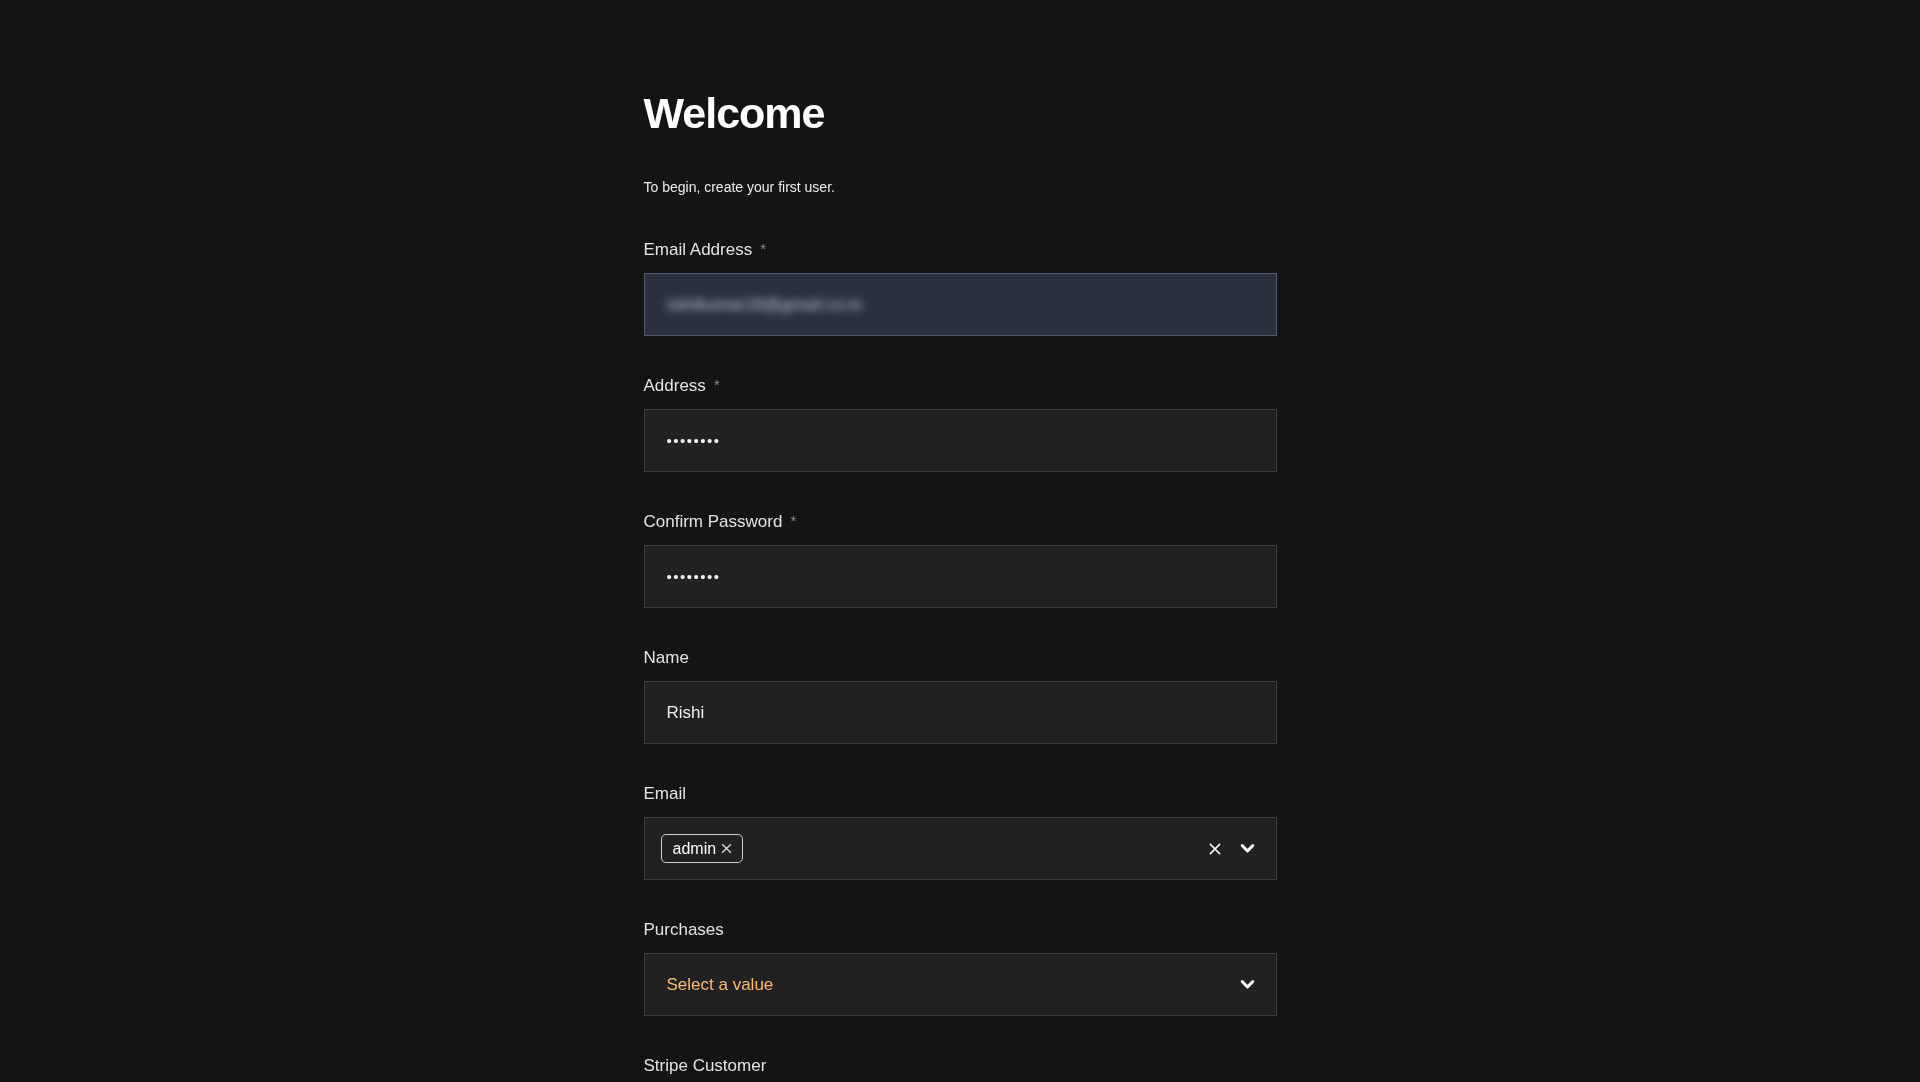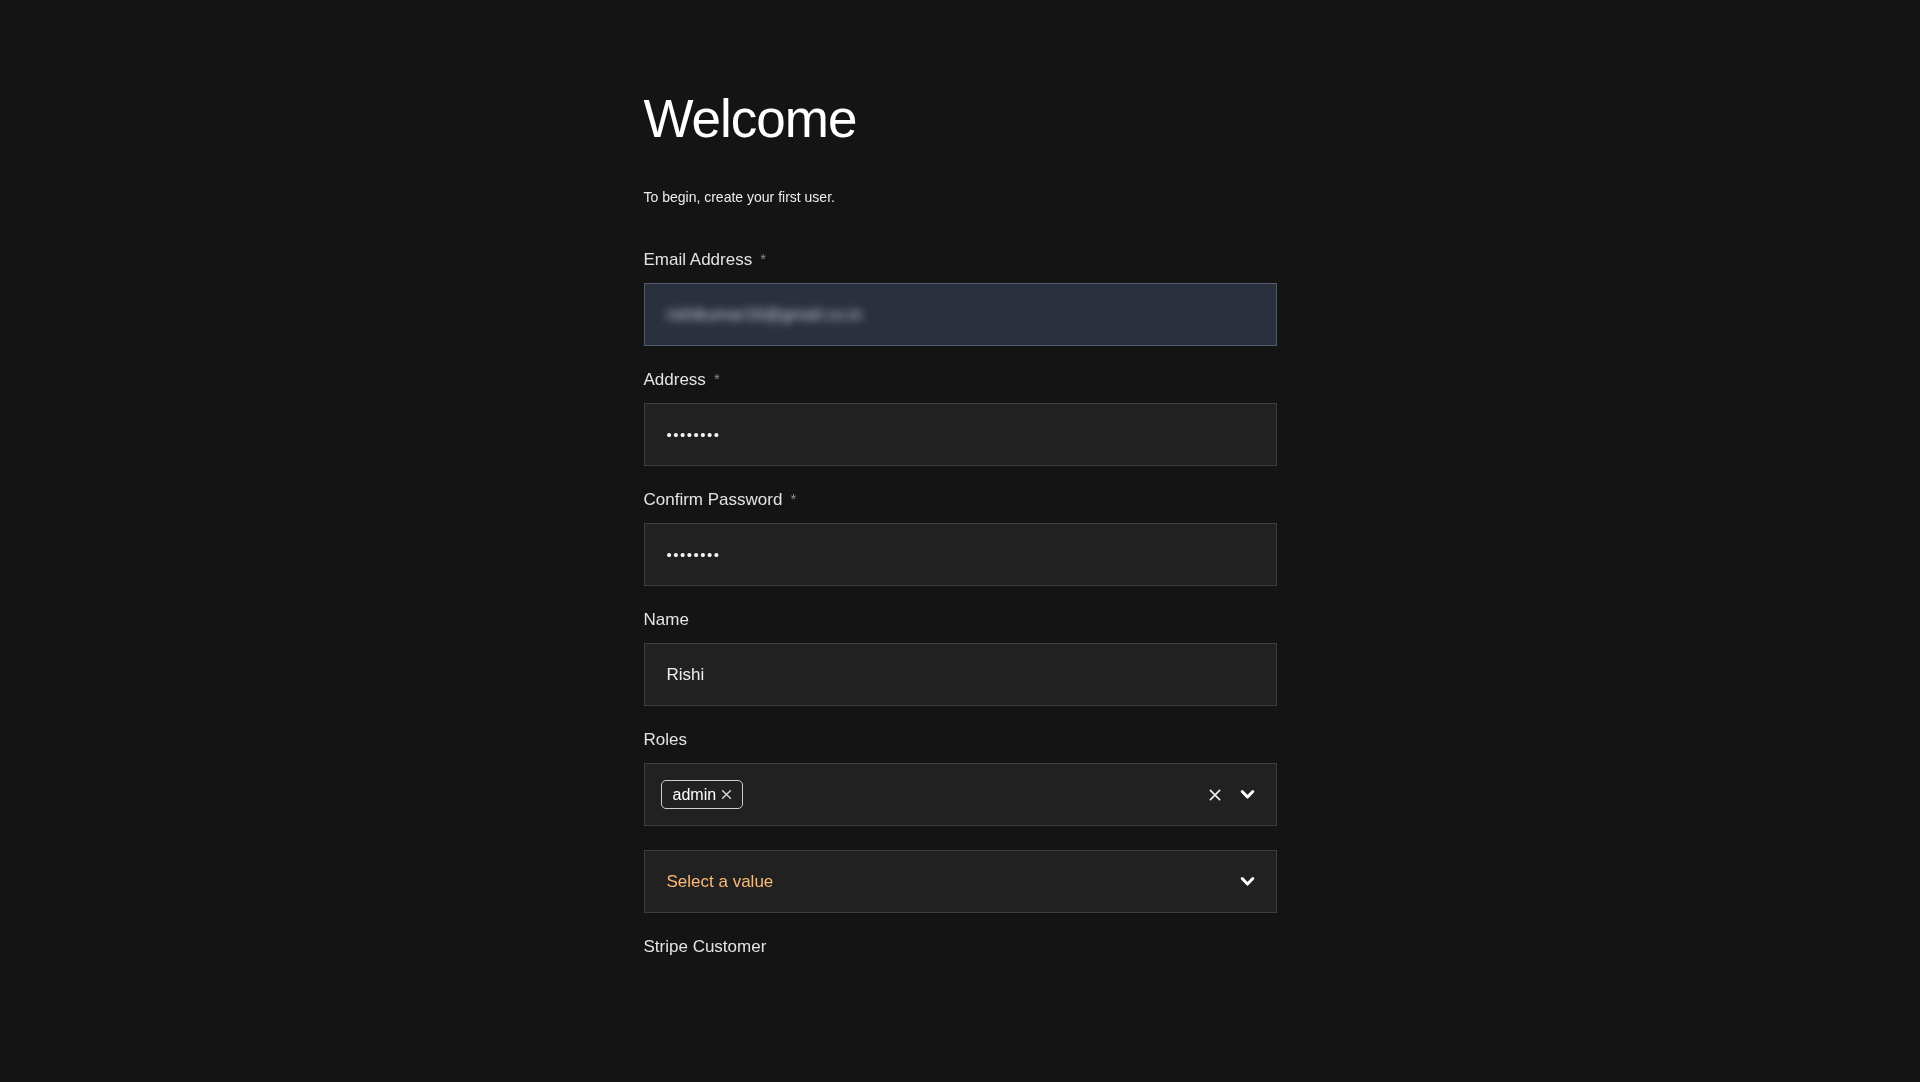--- a/index.html
+++ b/index.html
@@ -9,34 +9,34 @@
     overflow: hidden;
     font-family: "Liberation Sans", "DejaVu Sans", sans-serif;
     color: #ebebeb;
   }
   .content {
     width: 633px;
     margin: 0 auto;
     padding-top: 92px;
   }
   .page-title {
-    font-size: 53px;
+    font-size: 43px;
     line-height: 1;
-    font-weight: 400;
+    font-weight: 700;
     color: #ffffff;
     letter-spacing: -1px;
     margin-bottom: 42px;
   }
   .page-subtitle {
     font-size: 14px;
     line-height: 20px;
     color: #ececec;
     margin-bottom: 43px;
   }
-  .field-group { margin-bottom: 24px; }
+  .field-group { margin-bottom: 40px; }
   .field-label {
     display: flex;
     align-items: flex-start;
     gap: 8px;
     font-size: 17px;
     line-height: 20px;
     color: #e3e3e3;
     margin-bottom: 13px;
   }
   .required-mark {
@@ -154,21 +154,21 @@
     <div class="field-label">
       <span>Name</span>
     </div>
     <div class="input">
       <span>Rishi</span>
     </div>
   </div>
 
   <div class="field-group">
     <div class="field-label">
-      <span>Roles</span>
+      <span>Email</span>
     </div>
     <div class="input select-input roles">
       <span class="chip">
         <span>admin</span>
         <span class="chip-x icon-btn">
           <svg width="13" height="13" viewBox="0 0 12 12">
               <path d="M2 2l8 8M10 2l-8 8" stroke="#d6d6d6" stroke-width="1.3" fill="none"></path>
             </svg>
         </span>
       </span>
@@ -181,20 +181,23 @@
         <button class="icon-btn">
           <svg width="17" height="17" viewBox="0 0 16 16">
               <path d="M3 5.2l5 5.2 5-5.2" fill="none" stroke="#ffffff" stroke-width="2.8" stroke-linecap="round" stroke-linejoin="round"></path>
             </svg>
         </button>
       </span>
     </div>
   </div>
 
   <div class="field-group">
+    <div class="field-label">
+      <span>Purchases</span>
+    </div>
     <div class="input select-input">
       <span class="placeholder-value">Select a value</span>
       <span class="select-controls">
         <button class="icon-btn">
           <svg width="17" height="17" viewBox="0 0 16 16">
               <path d="M3 5.2l5 5.2 5-5.2" fill="none" stroke="#ffffff" stroke-width="2.8" stroke-linecap="round" stroke-linejoin="round"></path>
             </svg>
         </button>
       </span>
     </div>

